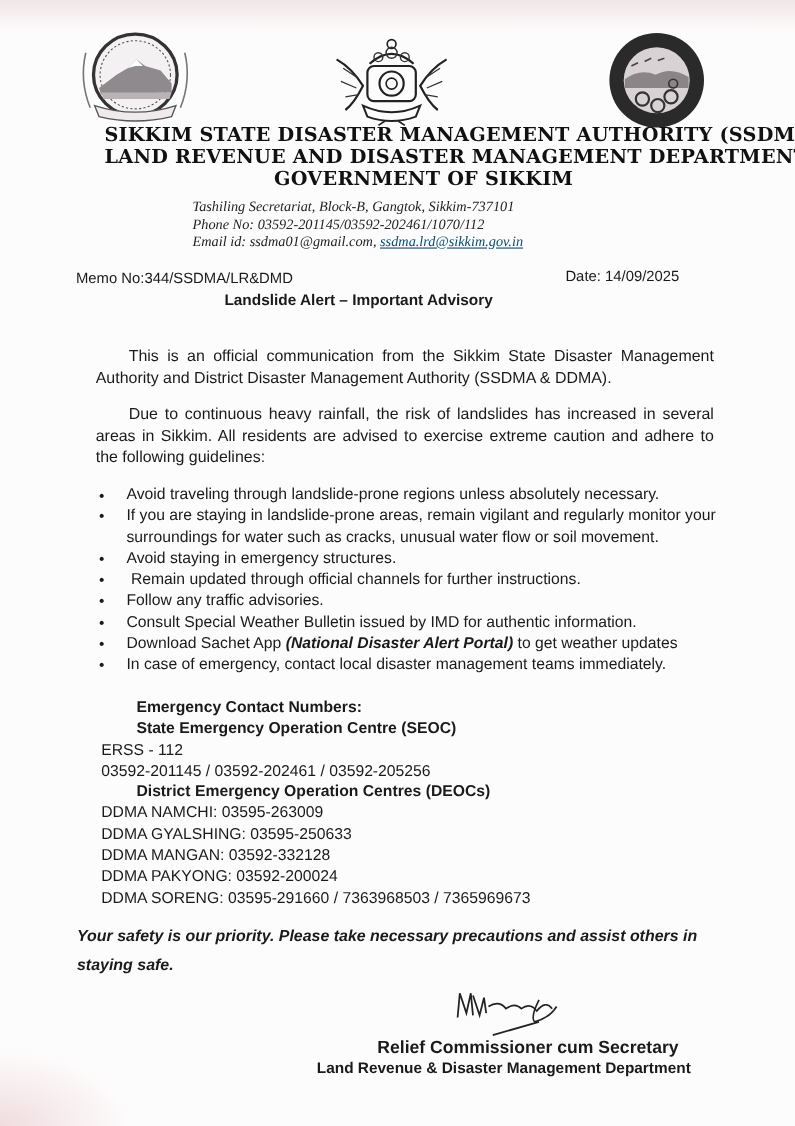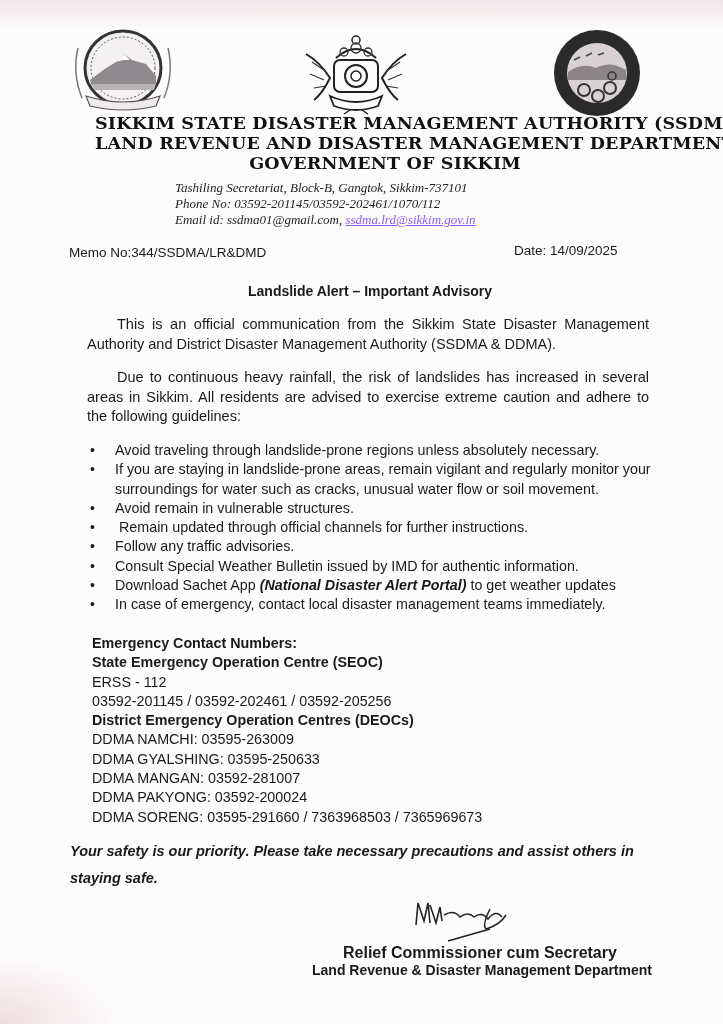--- a/index.html
+++ b/index.html
@@ -34,27 +34,27 @@
   .hdr-3 { top: 153px; left: 95px; width: 580px; }
 
   .addr {
     position: absolute; left: 175px; width: 380px; text-align: left;
     font-family: "Liberation Serif", serif; font-style: italic;
     font-size: 13px; color: #222; white-space: nowrap;
   }
   .addr-1 { top: 180px; }
   .addr-2 { top: 196px; }
   .addr-3 { top: 212px; }
-  .email-underlined { text-decoration: underline; color: #8b5cf6; font-family: Liberation Serif, serif; }
+  .email-underlined { text-decoration: underline; color: #0c4a6e; font-family: Liberation Serif, serif; }
 
   .sans { font-family: "Liberation Sans", sans-serif; }
   .memo { position: absolute; left: 69px; top: 245px; font-size: 13.5px; text-align: center; }
   .date { position: absolute; left: 514px; top: 243px; font-size: 13.5px; }
   .subject {
-    position: absolute; left: 204px; top: 283px; font-size: 14px; font-weight: bold; margin-left: 44px;
+    position: absolute; left: 204px; top: 264px; font-size: 14px; font-weight: bold;
   }
   .para {
     position: absolute; left: 87px; width: 562px; font-size: 14.5px; line-height: 19.5px;
     text-align: justify; text-indent: 30px;
   }
   .para-1 { top: 315px; }
   .para-2 { top: 368px; }
 
   .bullets {
     position: absolute; left: 88px; top: 441px; width: 580px;
@@ -63,30 +63,30 @@
   .bullets li { position: relative; padding-left: 27px; }
   .bullets li .dot {
     position: absolute; left: 2px; top: 0; font-size: 14px;
   }
   .bullets li.indent-extra .txt { padding-left: 4px; }
   .bullets em { font-weight: bold; font-style: italic; }
 
   .contacts {
     position: absolute; left: 92px; top: 634px; font-size: 14.3px; line-height: 19.3px;
   }
-  .contacts .b { font-weight: bold; }
+  .contacts .b { font-weight: bold; margin-left: 32px; }
   .contacts div { white-space: nowrap; }
 
   .closing {
     position: absolute; left: 70px; top: 838px; width: 590px;
     font-size: 14.5px; line-height: 27px; font-weight: bold; font-style: italic;
   }
   .signature { position: absolute; left: 410px; top: 895px; width: 110px; height: 48px; }
   .sig-1 { position: absolute; left: 343px; top: 944px; font-size: 16px; font-weight: bold; white-space: nowrap; }
-  .sig-2 { position: absolute; left: 288px; top: 962px; font-size: 14px; font-weight: bold; white-space: nowrap; margin-left: 24px; }
+  .sig-2 { position: absolute; left: 288px; top: 962px; font-size: 14px; font-weight: bold; white-space: nowrap; }
 </style>
 </head>
 <body>
 
 <div class="page">
   <div class="top-strip"></div>
   <div class="bottom-smudge"></div>
 
   <svg class="logo logo-left" viewBox="0 0 110 84">
     <path d="M10 20 Q4 45 14 70" stroke="#777" stroke-width="1.5" fill="none"></path>
@@ -140,37 +140,37 @@
   <div class="memo sans">Memo No:344/SSDMA/LR&amp;DMD</div>
   <div class="date sans">Date: 14/09/2025</div>
   <div class="subject sans">Landslide Alert – Important Advisory</div>
 
   <p class="para para-1 sans" style="margin:0">This is an official communication from the Sikkim State Disaster Management Authority and District Disaster Management Authority (SSDMA &amp; DDMA).</p>
   <p class="para para-2 sans" style="margin:0">Due to continuous heavy rainfall, the risk of landslides has increased in several areas in Sikkim. All residents are advised to exercise extreme caution and adhere to the following guidelines:</p>
 
   <ul class="bullets sans">
     <li><span class="dot">•</span><span class="txt">Avoid traveling through landslide-prone regions unless absolutely necessary.</span></li>
     <li><span class="dot">•</span><span class="txt">If you are staying in landslide-prone areas, remain vigilant and regularly monitor your surroundings for water such as cracks, unusual water flow or soil movement.</span></li>
-    <li><span class="dot">•</span><span class="txt">Avoid remain in vulnerable structures.</span></li>
+    <li><span class="dot">•</span><span class="txt">Avoid staying in emergency structures.</span></li>
     <li class="indent-extra"><span class="dot">•</span><span class="txt">Remain updated through official channels for further instructions.</span></li>
     <li><span class="dot">•</span><span class="txt">Follow any traffic advisories.</span></li>
     <li><span class="dot">•</span><span class="txt">Consult Special Weather Bulletin issued by IMD for authentic information.</span></li>
     <li><span class="dot">•</span><span class="txt">Download Sachet App </span><em>(National Disaster Alert Portal)</em><span> to get weather updates</span></li>
     <li><span class="dot">•</span><span class="txt">In case of emergency, contact local disaster management teams immediately.</span></li>
   </ul>
 
   <div class="contacts sans">
     <div class="b">Emergency Contact Numbers:</div>
     <div class="b">State Emergency Operation Centre (SEOC)</div>
     <div>ERSS - 112</div>
     <div>03592-201145 / 03592-202461 / 03592-205256</div>
     <div class="b">District Emergency Operation Centres (DEOCs)</div>
     <div>DDMA NAMCHI: 03595-263009</div>
     <div>DDMA GYALSHING: 03595-250633</div>
-    <div>DDMA MANGAN: 03592-281007</div>
+    <div>DDMA MANGAN: 03592-332128</div>
     <div>DDMA PAKYONG: 03592-200024</div>
     <div>DDMA SORENG: 03595-291660 / 7363968503 / 7365969673</div>
   </div>
 
   <div class="closing sans">Your safety is our priority. Please take necessary precautions and assist others in staying safe.</div>
 
   <svg class="signature" viewBox="0 0 110 48">
     <path d="M6 30 L8 8 L14 26 L18 8 L20 28 M20 10 L26 28 L30 12 L32 26" fill="none" stroke="#222" stroke-width="1.6"></path>
     <path d="M34 20 Q44 14 50 22 Q58 16 64 22 Q72 16 78 24 Q86 14 92 22" fill="none" stroke="#222" stroke-width="1.5"></path>
     <path d="M80 14 Q72 30 76 34 Q90 30 96 20" fill="none" stroke="#222" stroke-width="1.5"></path>

